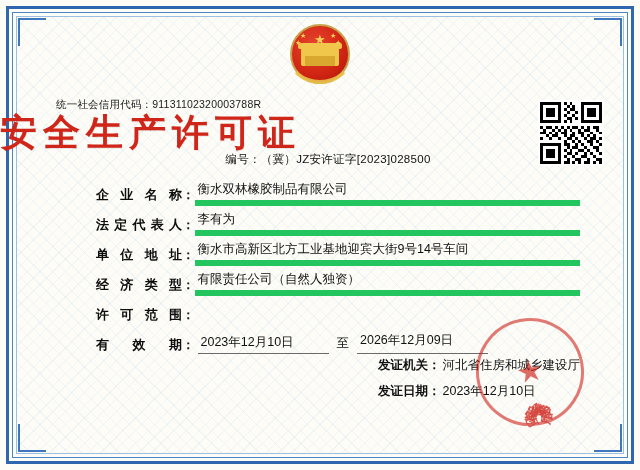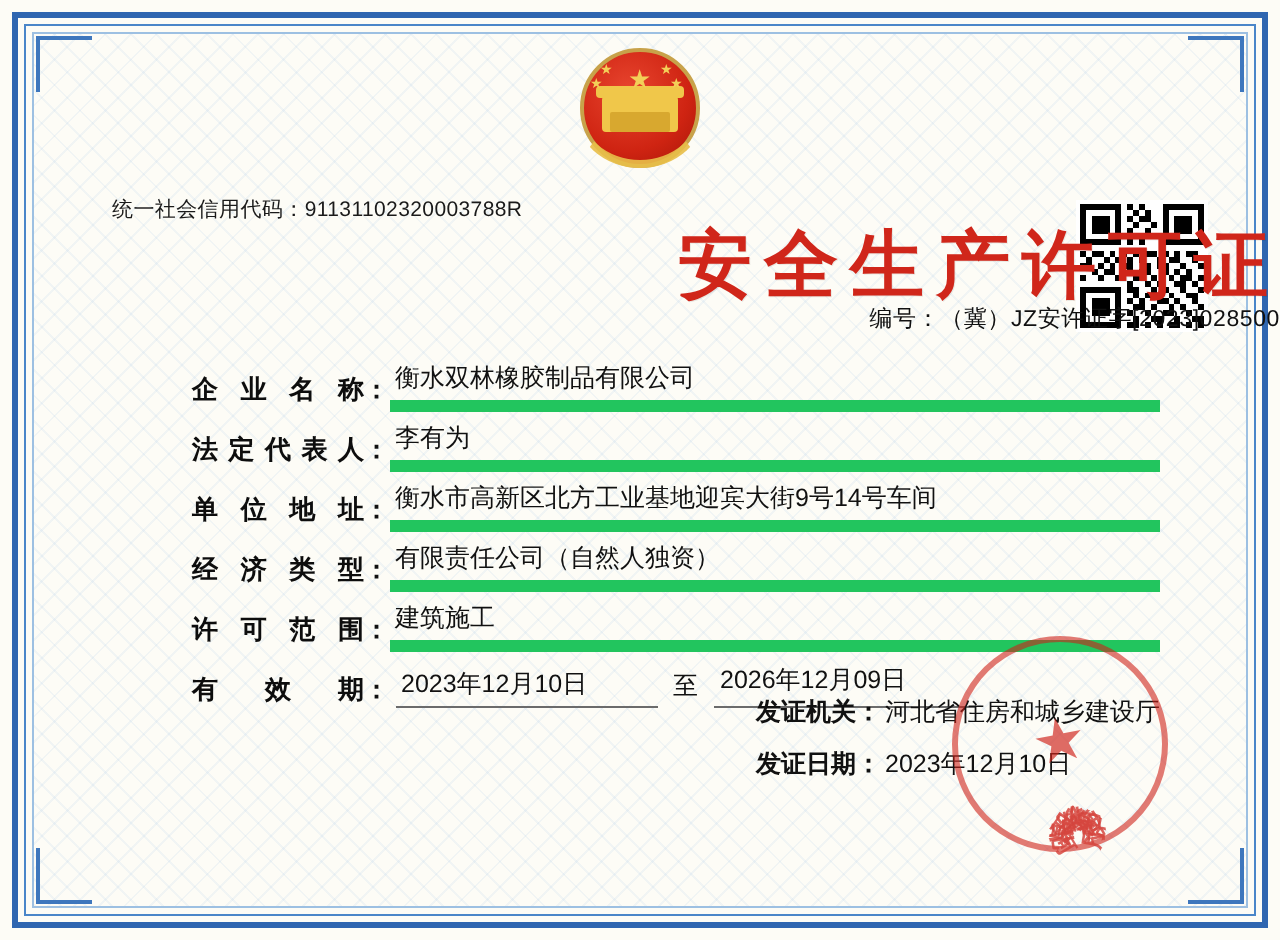--- a/index.html
+++ b/index.html
@@ -178,35 +178,34 @@
     width: 62px;
     height: 62px;
   }
 
   
   .title {
     position: absolute;
     left: 0;
     right: 0;
     top: 108px;
-    text-align: right;
+    text-align: left;
     font-family: "DejaVu Sans", "Liberation Sans", sans-serif;
     font-size: 37px;
     font-weight: bold;
     letter-spacing: 6px;
     color: #d0261a;
     text-shadow: 0.5px 0.5px 0 rgba(0,0,0,0.08);
-    margin-left: 16px;
   }
   .cert-no {
     position: absolute;
     left: 0;
     right: 0;
     top: 152px;
-    text-align: right;
+    text-align: center;
     font-size: 11.5px;
     color: #111;
     letter-spacing: 0.3px;
     padding-left: 16px;
   }
 
   
   .fields {
     position: absolute;
     left: 96px;
@@ -270,20 +269,21 @@
   .issuer {
     position: absolute;
     right: 60px;
     top: 348px;
     text-align: left;
     font-size: 12.5px;
     color: #111;
   }
   .issuer-row {
     display: flex;
+    align-items: flex-end;
     height: 26px;
     white-space: nowrap;
   }
   .issuer-label {
     font-weight: bold;
     font-size: 12.5px;
   }
   .issuer-value {
     padding-left: 2px;
   }
@@ -541,21 +541,20 @@
     </div>
 
     <div class="field-row">
       <div class="field-label">
         <span>许</span>
         <span>可</span>
         <span>范</span>
         <span>围</span>
       </div>
       <div class="colon">：</div>
-      <div class="field-value">建筑施工</div>
     </div>
 
     <div class="field-row validity-row">
       <div class="field-label">
         <span>有</span>
         <span>效</span>
         <span>期</span>
       </div>
       <div class="colon">：</div>
       <div class="field-value">

